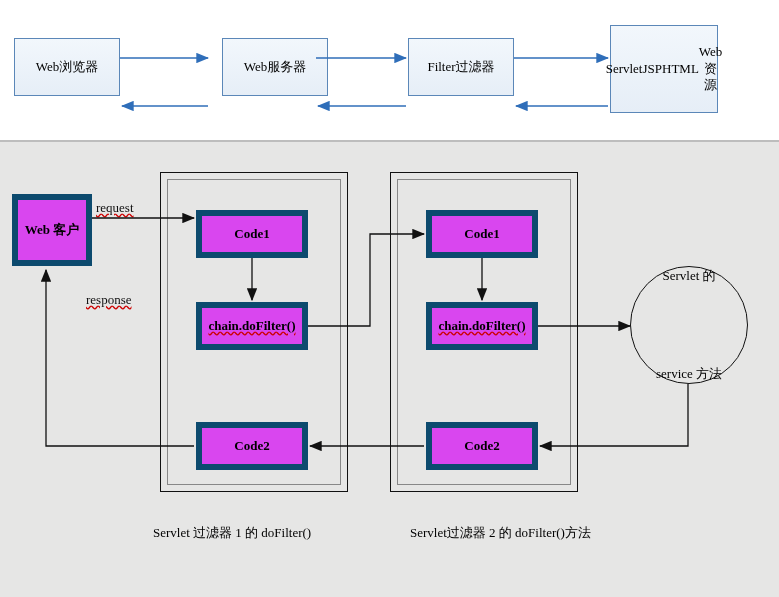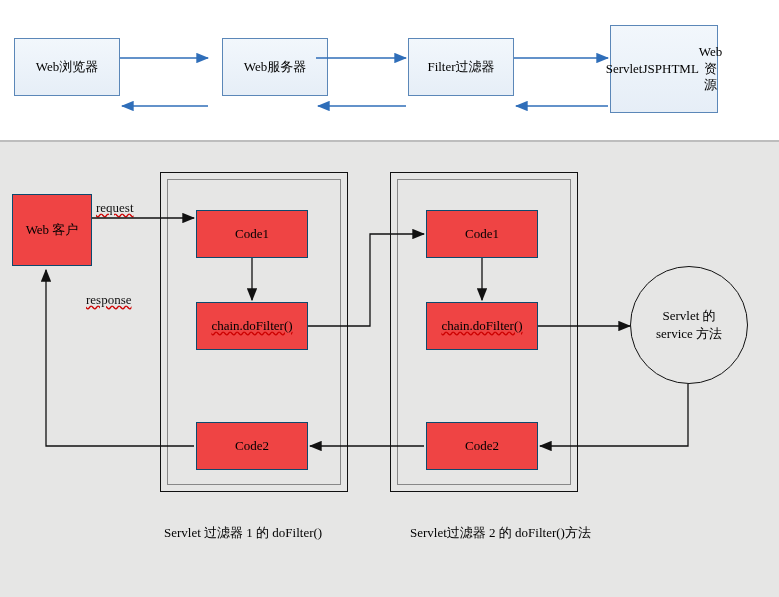--- a/index.html
+++ b/index.html
@@ -14,43 +14,43 @@
     background: linear-gradient(#f2f7fc, #e6eef7);
     display: flex; align-items: center; justify-content: center;
     text-align: center; padding: 4px; line-height: 1.3;
   }
   .multi { }
 
   
   .bot-diagram { position: relative; height: 457px; background: #e6e6e5; border-top: 2px solid #bdbdbd; }
   .bw-box {
     position: absolute;
-    border: 1px solid #0c4a6e;
-    background: #ef4444;
+    border: 6px solid #0c4a6e;
+    background: #d946ef;
     display: flex; align-items: center; justify-content: center;
-    text-align: center; padding: 4px;
+    text-align: center; padding: 4px; font-weight: bold;
   }
   .bw-outer {
     position: absolute;
     border: 1.5px solid #111;
     background: #e6e6e5;
   }
   .bw-outer.inner-outline::after {
     content: "";
     position: absolute;
     left: 6px; top: 6px; right: 6px; bottom: 6px;
     border: 1px solid #888;
   }
   .circle {
     position: absolute;
     border: 1.5px solid #111;
     border-radius: 50%;
     background: #e6e6e5;
     display: flex; flex-direction: column;
-    align-items: center; justify-content: center;
+    align-items: center; justify-content: space-between;
     text-align: center; line-height: 1.4;
   }
   .lbl { position: absolute; color: #111; }
   .wavy { text-decoration: underline wavy #c00; }
   .caption { position: absolute; }
   svg.arrows { position: absolute; left:0; top:0; pointer-events:none; }
 </style>
 </head>
 <body>
 
@@ -129,21 +129,21 @@
       <span>service 方法</span>
     </div>
 
     <div class="lbl" style="left:96px; top:58px;">
       <span class="wavy">request</span>
     </div>
     <div class="lbl" style="left:86px; top:150px;">
       <span class="wavy">response</span>
     </div>
 
-    <div class="caption" style="left:164px; top:382px;">
+    <div class="caption" style="left:153px; top:382px;">
       <span>Servlet 过滤器 1 的 doFilter()</span>
     </div>
     <div class="caption" style="left:410px; top:382px;">
       <span>Servlet过滤器 2 的 doFilter()方法</span>
     </div>
 
     <svg class="arrows" width="779" height="457">
       <defs>
         <marker id="bh" markerWidth="10" markerHeight="8" refX="9" refY="4" orient="auto">
           <path d="M0,0 L10,4 L0,8 Z" fill="#111"></path>

